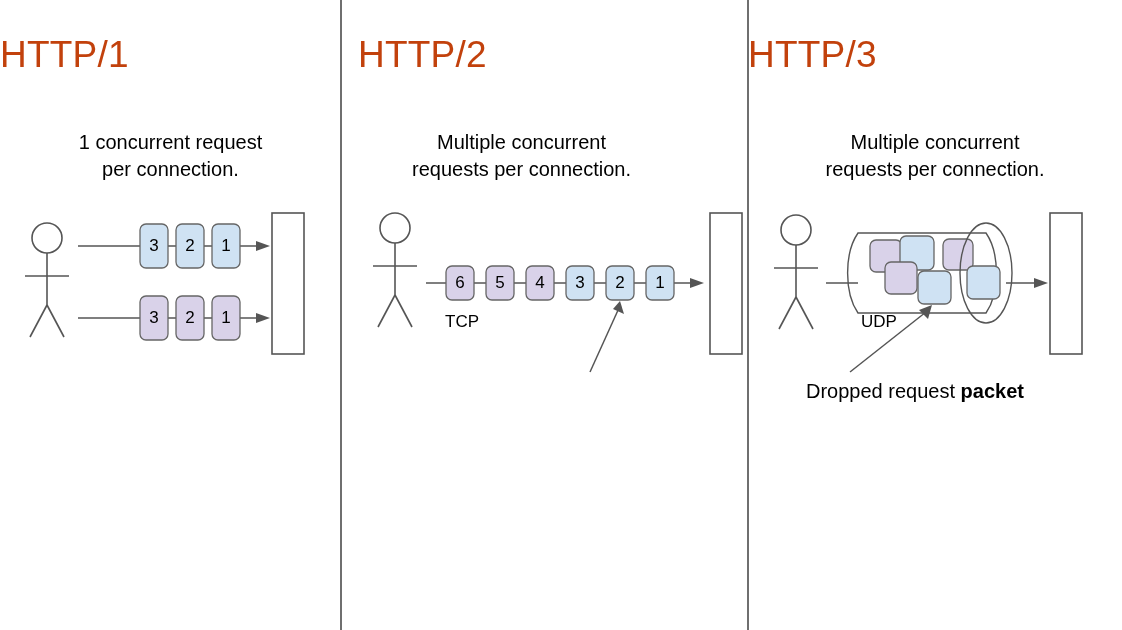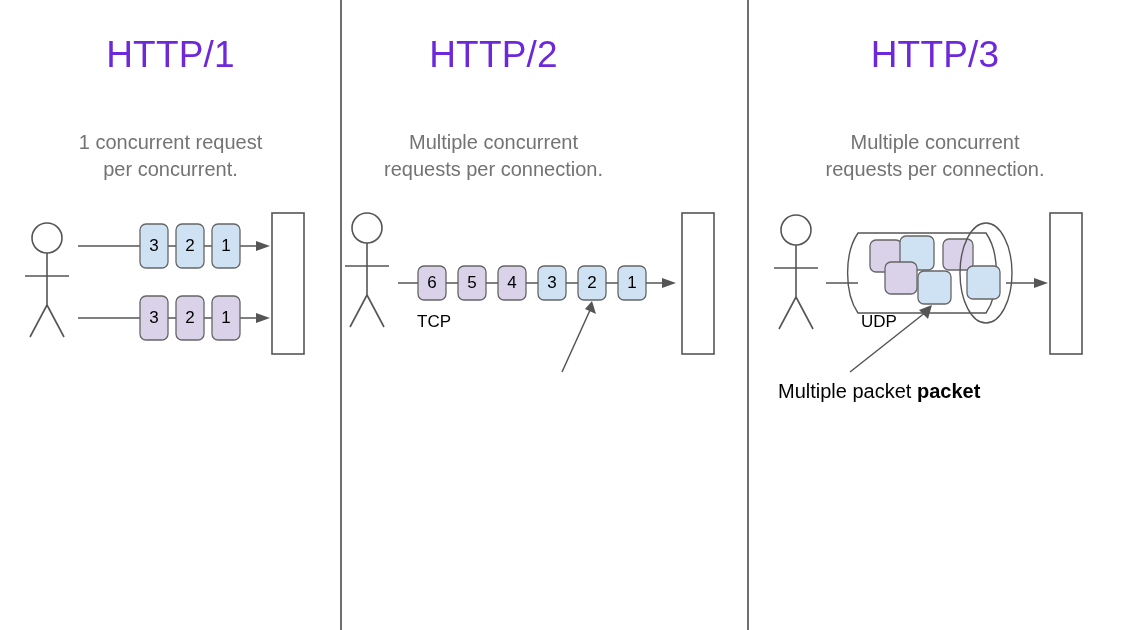--- a/index.html
+++ b/index.html
@@ -19,55 +19,55 @@
     width: 1122px;
     height: 630px;
     background: #ffffff;
   }
   .panel {
     position: absolute;
     top: 0;
     height: 630px;
   }
   #panel-http1 { left: 0;    width: 341px; }
-  #panel-http2 { left: 330px; width: 327px; }
+  #panel-http2 { left: 358px; width: 327px; }
   #panel-http3 { left: 748px; width: 374px; }
 
   .divider {
     position: absolute;
     top: 0;
     width: 2px;
     height: 630px;
     background: #6f6f6f;
   }
   #divider-1 { left: 340px; }
   #divider-2 { left: 747px; }
 
   .panel-title {
     position: absolute;
     left: 0;
     right: 0;
     top: 33px;
-    text-align: center;
+    text-align: left;
     font-size: 37px;
     font-weight: 400;
     line-height: 44px;
     letter-spacing: 0.2px;
-    color: #6d28d9;
+    color: #c2410c;
     white-space: nowrap;
   }
   .panel-subtitle {
     position: absolute;
     left: 0;
     right: 0;
     top: 129px;
     text-align: center;
     font-size: 20px;
     line-height: 27px;
-    color: #737373;
+    color: #000000;
   }
   .panel-subtitle .l2 { display: block; }
 
   .stage { position: absolute; left: 0; top: 0; width: 100%; height: 630px; }
   .stage svg { position: absolute; left: 0; top: 0; overflow: visible; }
 
   .pkt-label {
     font-family: "Liberation Sans", sans-serif;
     font-size: 17px;
     fill: #000;
@@ -92,21 +92,21 @@
 </style>
 </head>
 <body>
 
 <div id="canvas">
 
   <div class="panel" id="panel-http1">
     <div class="panel-title">HTTP/1</div>
     <div class="panel-subtitle">
       <span class="l1">1 concurrent request</span>
-      <span class="l2">per concurrent.</span>
+      <span class="l2">per connection.</span>
     </div>
 
     <div class="stage">
       <svg width="341" height="630" viewBox="0 0 341 630">
 
         <g stroke="#555" stroke-width="1.6" fill="none">
           <circle cx="47" cy="238" r="15"></circle>
           <line x1="47" y1="253" x2="47" y2="305"></line>
           <line x1="25" y1="276" x2="69" y2="276"></line>
           <line x1="47" y1="305" x2="30" y2="337"></line>
@@ -220,21 +220,21 @@
           <line x1="232" y1="372" x2="261" y2="308" stroke="#555" stroke-width="1.5"></line>
           <polygon points="262,301 266,314 255,309" fill="#555"></polygon>
         </g>
 
         <rect x="352" y="213" width="32" height="141" fill="#ffffff" stroke="#555" stroke-width="1.6"></rect>
       </svg>
     </div>
 
     <div class="caption" id="caption-http2">
       <div>
-        <span>Multiple packet </span><b>packet</b>
+        <span>Dropped request </span><b>packet</b>
       </div>
     </div>
   </div>
 
   <div class="panel" id="panel-http3">
     <div class="panel-title">HTTP/3</div>
     <div class="panel-subtitle">
       <span class="l1">Multiple concurrent</span>
       <span class="l2">requests per connection.</span>
     </div>

